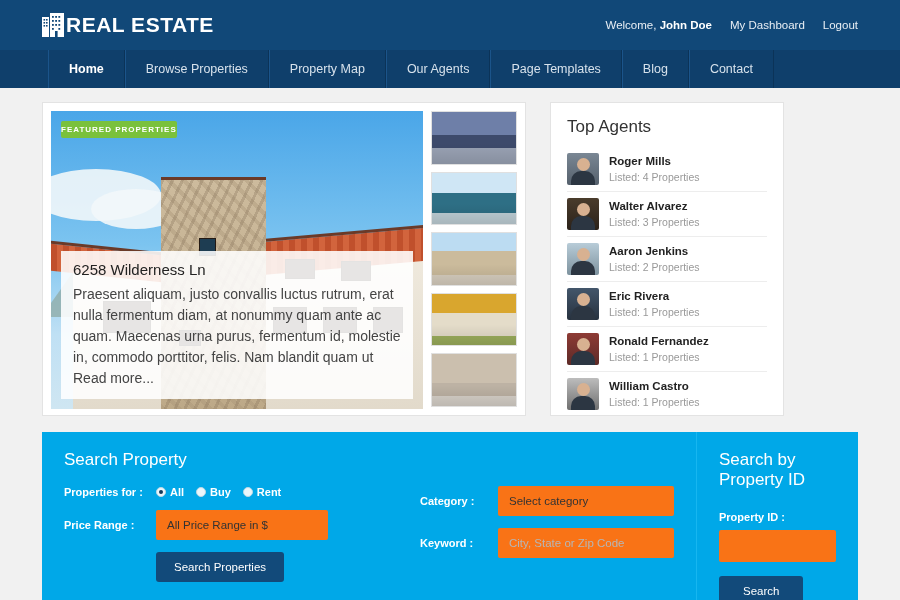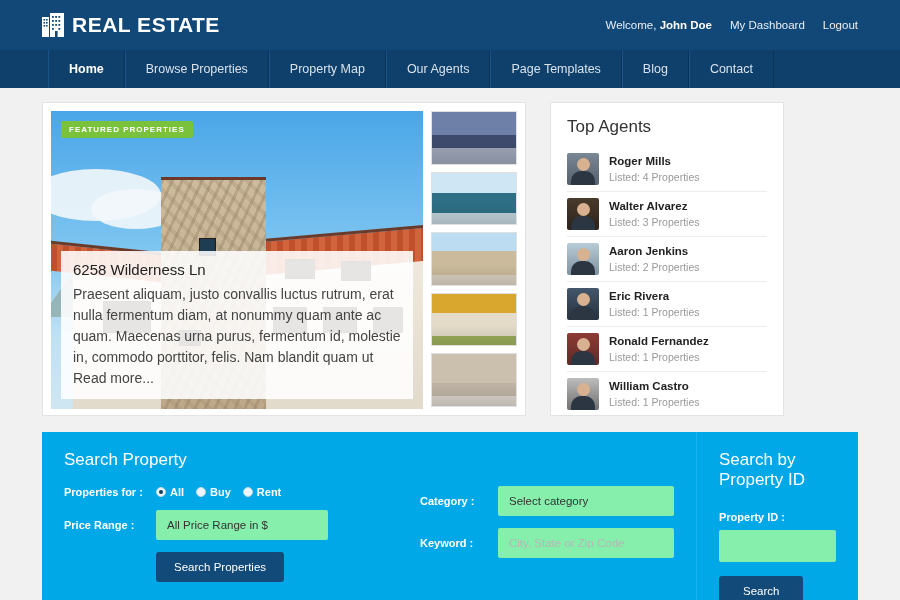--- a/index.html
+++ b/index.html
@@ -9,21 +9,21 @@
     background: #f1f1f1;
     overflow: hidden;
   }
 
   
   .topbar {
     height: 50px; background: #114878;
     display: flex; align-items: center;
     padding: 0 42px;
   }
-  .logo { display: flex; align-items: flex-start; gap: 8px; }
+  .logo { display: flex; align-items: flex-start; gap: 2px; }
   .logo-icon { width: 22px; height: 24px; display: block; }
   .logo-text {
     color: #ffffff; font-size: 21px; font-weight: bold;
     letter-spacing: .5px;
   }
   .topnav-right {
     margin-left: auto; display: flex; align-items: center; gap: 18px;
   }
   .welcome { color: #e8eef4; font-size: 11.5px; white-space: nowrap; }
   .welcome b { color: #ffffff; }
@@ -101,21 +101,21 @@
     position: absolute; left: 10px; right: 10px; bottom: 10px;
     background: rgba(255,255,255,.88); padding: 10px 12px;
   }
   .hero-caption h3 {
     font-size: 15px; font-weight: normal; color: #222; margin-bottom: 6px;
   }
   .hero-caption p { font-size: 14px; line-height: 1.5; color: #444; }
   .badge {
     position: absolute; top: 10px; left: 10px; z-index: 4;
     background: #7ac13c; color: #fff; font-size: 8px; font-weight: bold;
-    letter-spacing: 1px; padding: 4px 8px; border-radius: 2px;
+    letter-spacing: 1px; padding: 4px 0; border-radius: 2px;
   }
 
   .thumbs { display: flex; flex-direction: column; gap: 7px; width: 86px; }
   .thumb {
     width: 86px; height: 55px; border: 1px solid #e0e0e0; overflow: hidden;
     cursor: pointer; position: relative;
   }
   .t1 { background: linear-gradient(#6e7fa8 0 45%, #3d4a6b 45% 70%, #9aa3b5 70% 100%); }
   .t2 { background: linear-gradient(#cfe6f5 0 40%, #2e6f85 40% 78%, #bfcfd6 78% 100%); }
   .t3 { background: linear-gradient(#bcdcf2 0 35%, #cbbb9c 35% 80%, #d8cfc0 80% 100%); }
@@ -182,21 +182,21 @@
     width: 10px; height: 10px; border-radius: 50%;
     background: #eaf6fb; border: 1px solid #bcd8e5; display: block;
     position: relative;
   }
   .dot.on::after {
     content: ""; position: absolute; inset: 2px;
     border-radius: 50%; background: #123a5c;
   }
   .rlabel { color: #fff; font-size: 11px; font-weight: bold; }
   .field {
-    height: 30px; background: #86efac; border: none; border-radius: 2px;
+    height: 30px; background: #f97316; border: none; border-radius: 2px;
     font-size: 11.5px; color: #333; padding: 0 11px; outline: none;
     font-family: "Liberation Sans", sans-serif;
   }
   .field::placeholder { color: #b6b6b6; }
   .fl-col { display: flex; flex-direction: column; }
   .col-left { width: 340px; }
   .col-right { margin-left: 16px; }
   .btn-dark {
     background: #124a7a; color: #fff; border: none; border-radius: 3px;
     font-size: 11.5px; padding: 9px 18px; cursor: pointer;

